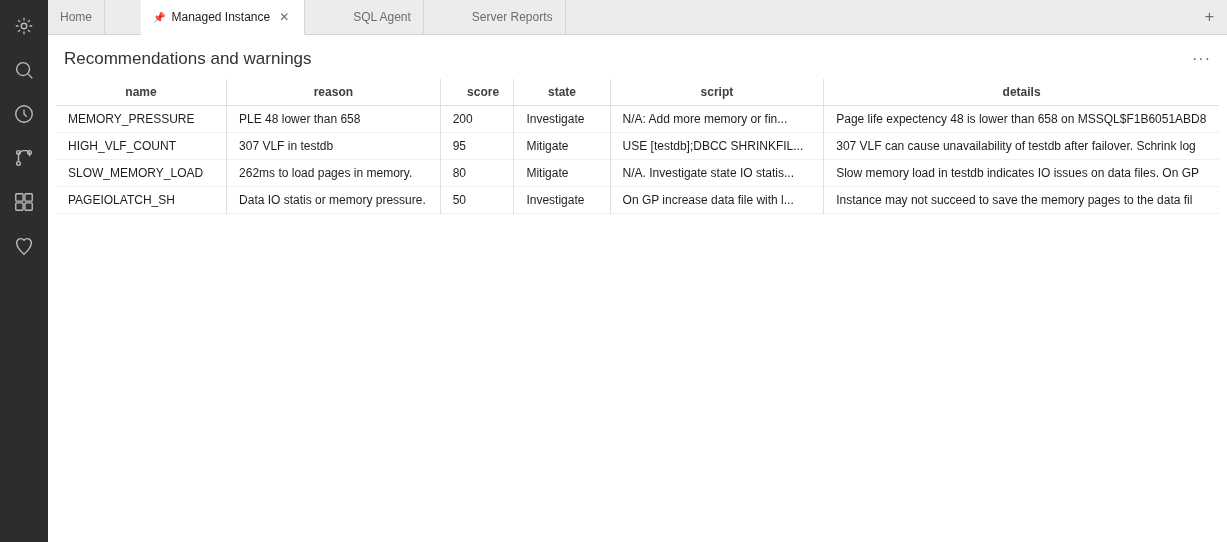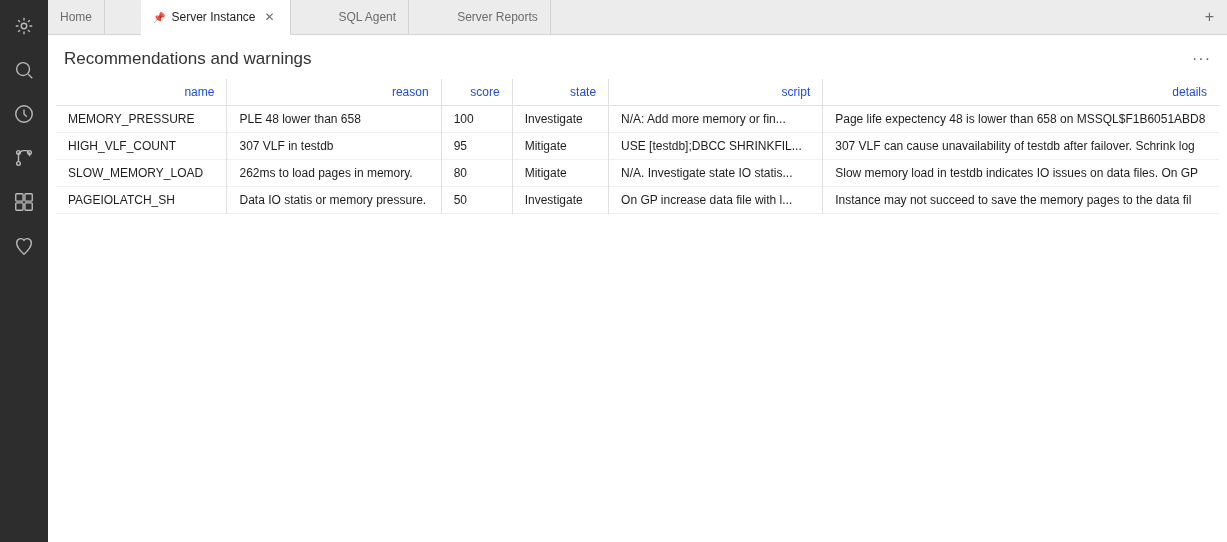--- a/index.html
+++ b/index.html
@@ -131,24 +131,24 @@
     }
     table {
       width: 100%;
       border-collapse: collapse;
       font-size: 12px;
     }
     thead tr {
       border-bottom: 1px solid #e0e0e0;
     }
     th {
-      text-align: right;
+      text-align: center;
       padding: 6px 12px;
-      font-weight: 400;
-      color: #1d4ed8;
+      font-weight: 700;
+      color: #404040;
       border-right: 1px solid #e0e0e0;
       white-space: nowrap;
       background: #fff;
     }
     th:last-child { border-right: none; }
     tbody tr {
       border-bottom: 1px solid #f0f0f0;
     }
     td {
       padding: 6px 12px;
@@ -215,21 +215,21 @@
 </div>
 
 <div class="main-area">
 
   <div class="tab-bar">
     <div class="tab home">
       <span>Home</span>
     </div>
     <div class="tab active">
       <span style="font-size:10px; color:#888;">📌</span>
-      <span>Server Instance</span>
+      <span>Managed Instance</span>
       <span class="tab-close">✕</span>
     </div>
     <div class="tab">
       <span>SQL Agent</span>
     </div>
     <div class="tab">
       <span>Server Reports</span>
     </div>
     <div class="tab-spacer"></div>
     <div class="tab-add">+</div>
@@ -251,21 +251,21 @@
             <th class="col-score">score</th>
             <th class="col-state">state</th>
             <th class="col-script">script</th>
             <th class="col-details">details</th>
           </tr>
         </thead>
         <tbody id="table-body">
         <tr>
               <td>MEMORY_PRESSURE</td>
               <td>PLE 48 lower than 658</td>
-              <td>100</td>
+              <td>200</td>
               <td>Investigate</td>
               <td>N/A: Add more memory or fin...</td>
               <td>Page life expectency 48 is lower than 658 on MSSQL$F1B6051ABD8</td>
             </tr>
             <tr>
               <td>HIGH_VLF_COUNT</td>
               <td>307 VLF in testdb</td>
               <td>95</td>
               <td>Mitigate</td>
               <td>USE [testdb];DBCC SHRINKFIL...</td>

